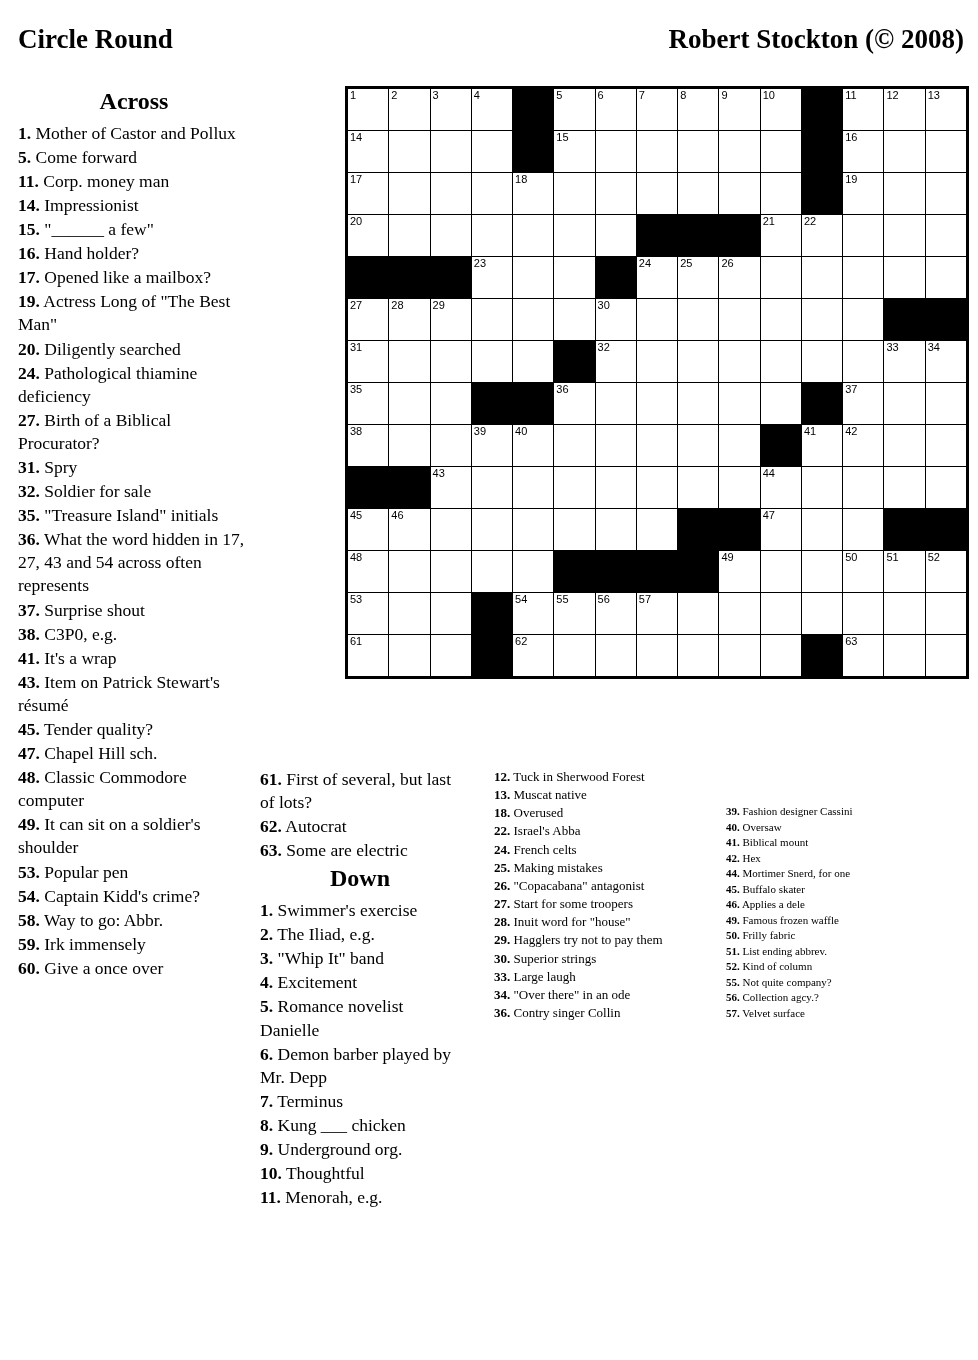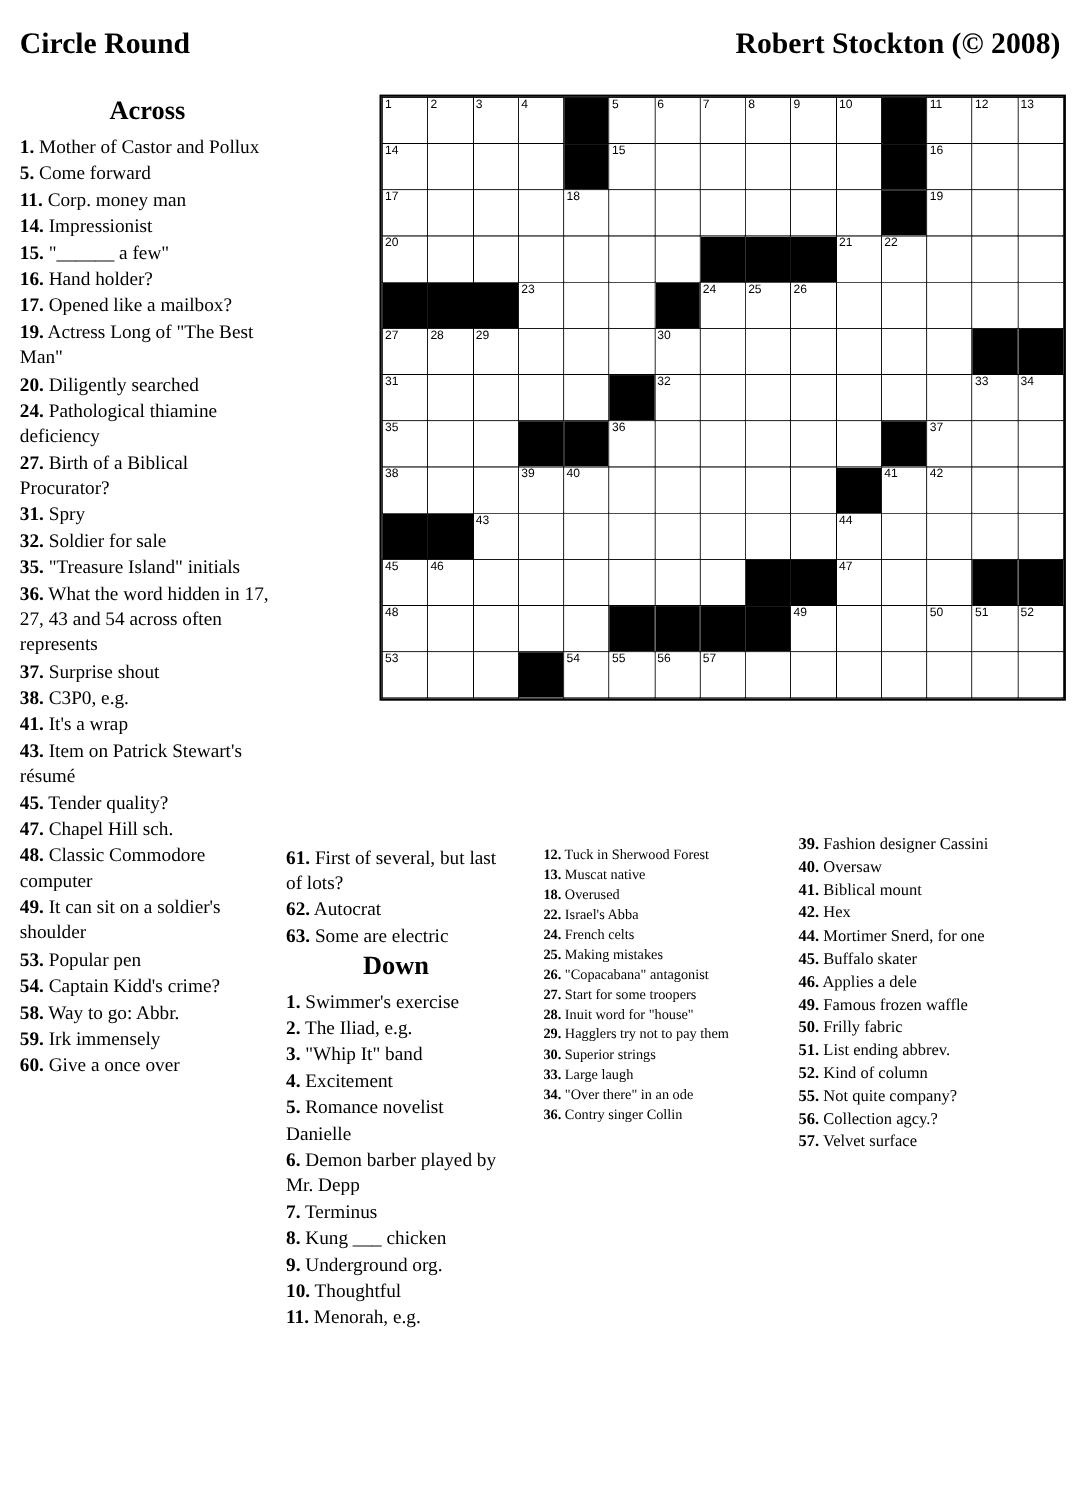--- a/index.html
+++ b/index.html
@@ -63,24 +63,24 @@
   .col-mid {
     position: absolute;
     top: 768px;
     left: 494px;
     width: 202px;
     font-size: 13px;
     line-height: 1.32;
   }
   .col-right {
     position: absolute;
-    top: 759px;
+    top: 804px;
     left: 726px;
     width: 240px;
-    font-size: 15px;
+    font-size: 11px;
     line-height: 1.32;
   }
   .section-head {
     font-weight: bold;
     font-size: 24px;
     margin-bottom: 4px;
     text-align: center;
   }
   .section-head.spaced {
   }
@@ -464,20 +464,43 @@
               <span class="num">56</span>
             </td>
             <td>
               <span class="num">57</span>
             </td>
             <td></td>
             <td></td>
             <td></td>
             <td></td>
             <td></td>
+            <td></td>
+            <td></td>
+          </tr>
+          <tr>
+            <td>
+              <span class="num">61</span>
+            </td>
+            <td></td>
+            <td></td>
+            <td class="black"></td>
+            <td>
+              <span class="num">62</span>
+            </td>
+            <td></td>
+            <td></td>
+            <td></td>
+            <td></td>
+            <td></td>
+            <td></td>
+            <td class="black"></td>
+            <td>
+              <span class="num">63</span>
+            </td>
             <td></td>
             <td></td>
           </tr>
         </tbody>
     </table>
   </div>
 
   <div class="col-across-main">
     <div class="section-head">Across</div>
     <div id="across-list">

